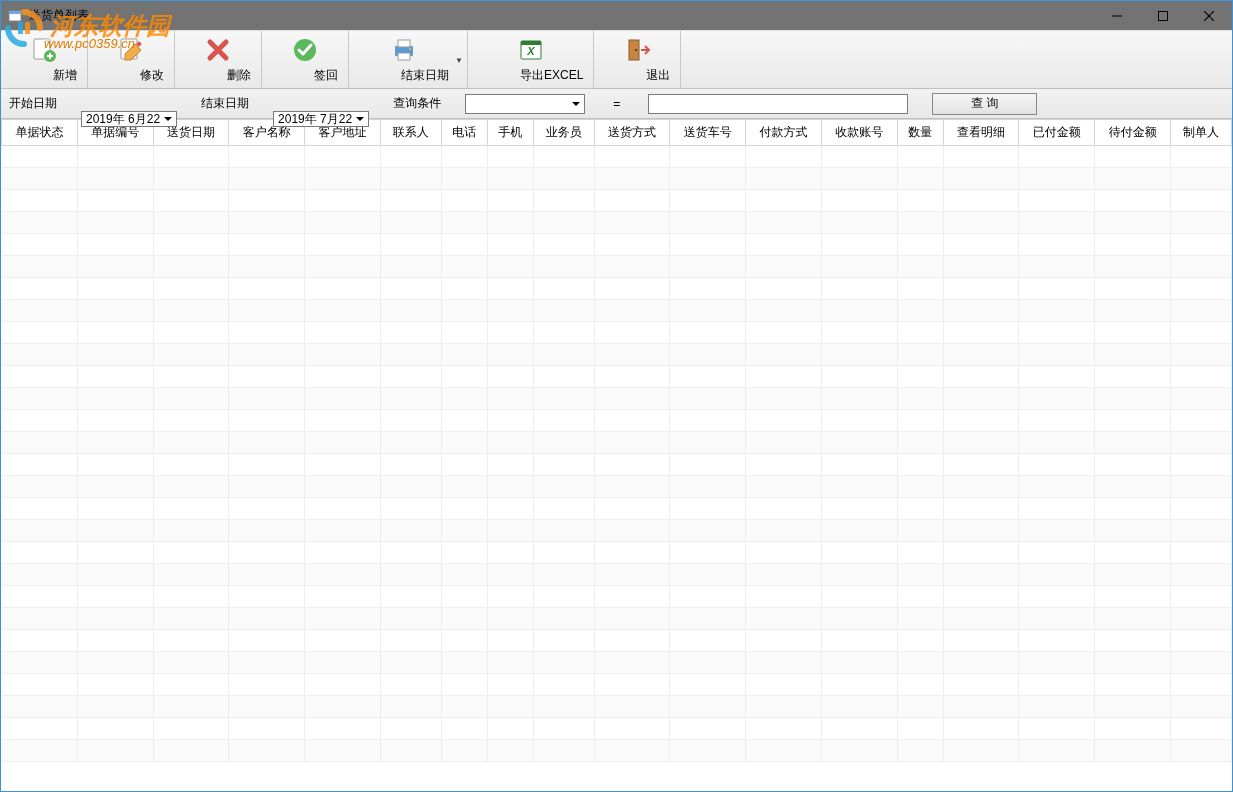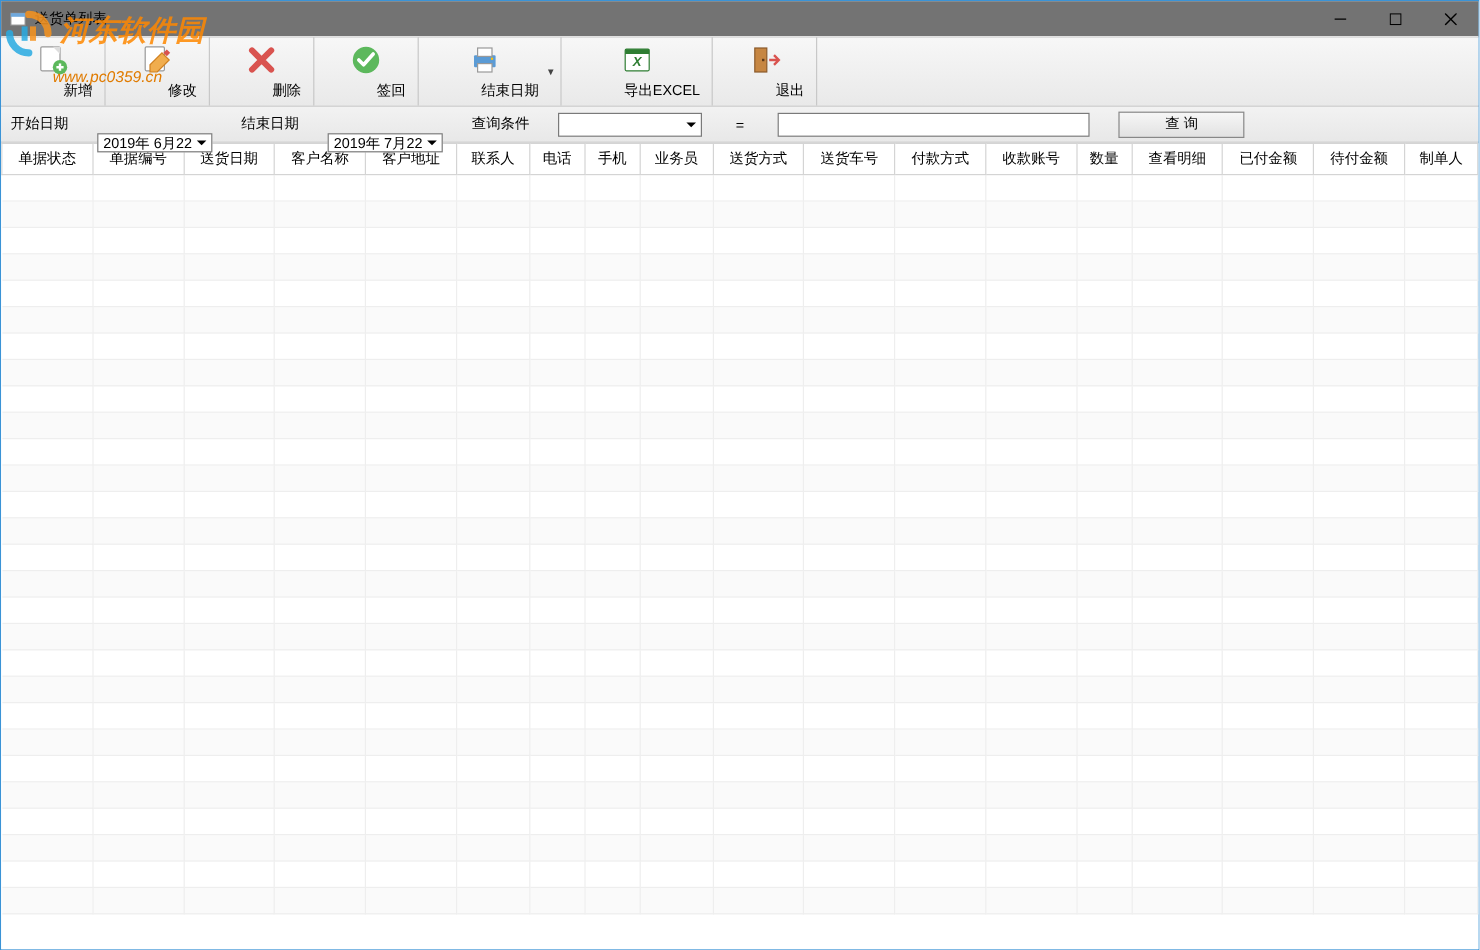--- a/index.html
+++ b/index.html
@@ -219,21 +219,20 @@
     .watermark-url {
       position: absolute;
       top: 36px;
       left: 44px;
       font-size: 13px;
       color: #e07b00;
       font-style: italic;
       pointer-events: none;
       z-index: 100;
       font-family: Arial, sans-serif;
-      margin-top: 20px;
     }
   </style>
 </head>
 <body>
 
 <div class="window">
   <div class="titlebar">
     <span class="titlebar-icon">
       <svg width="14" height="14" viewBox="0 0 14 14">
           <rect x="1" y="2" width="12" height="10" fill="#fff" stroke="#888"></rect>

